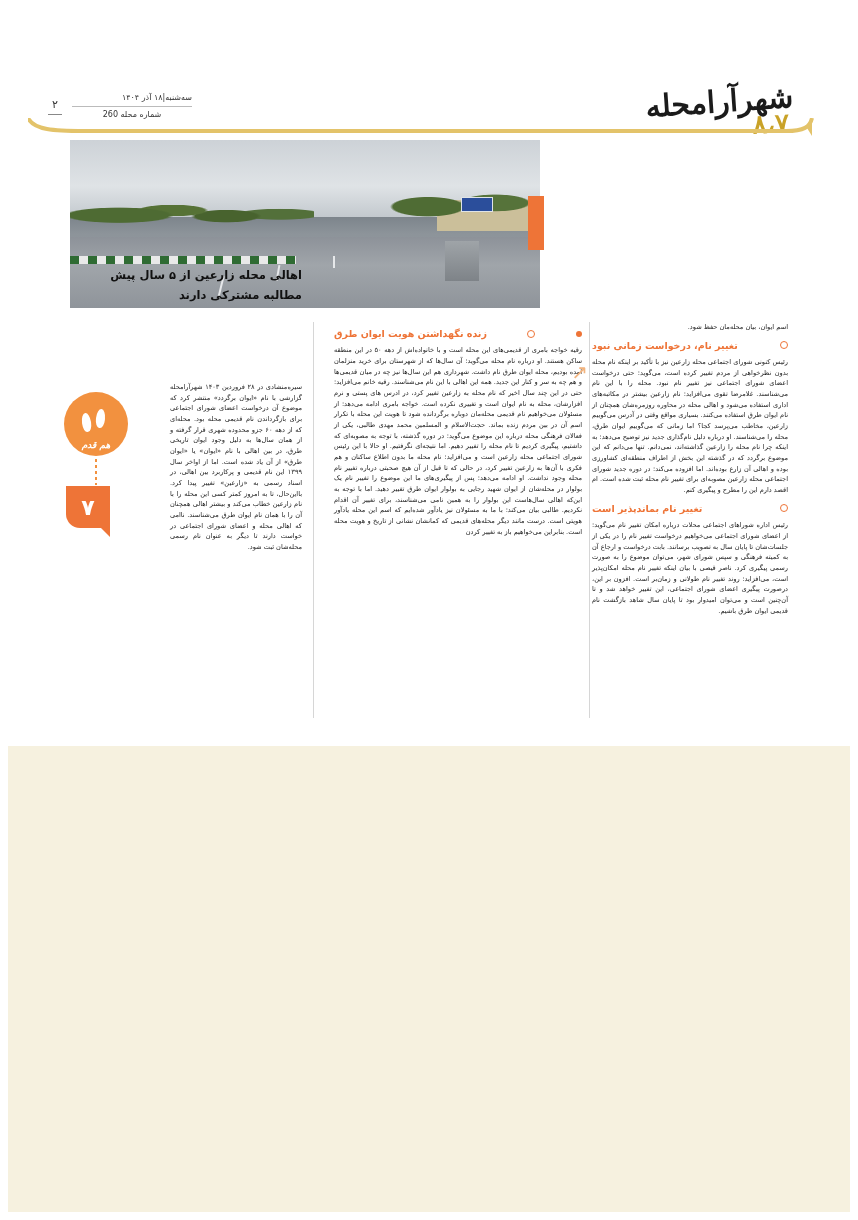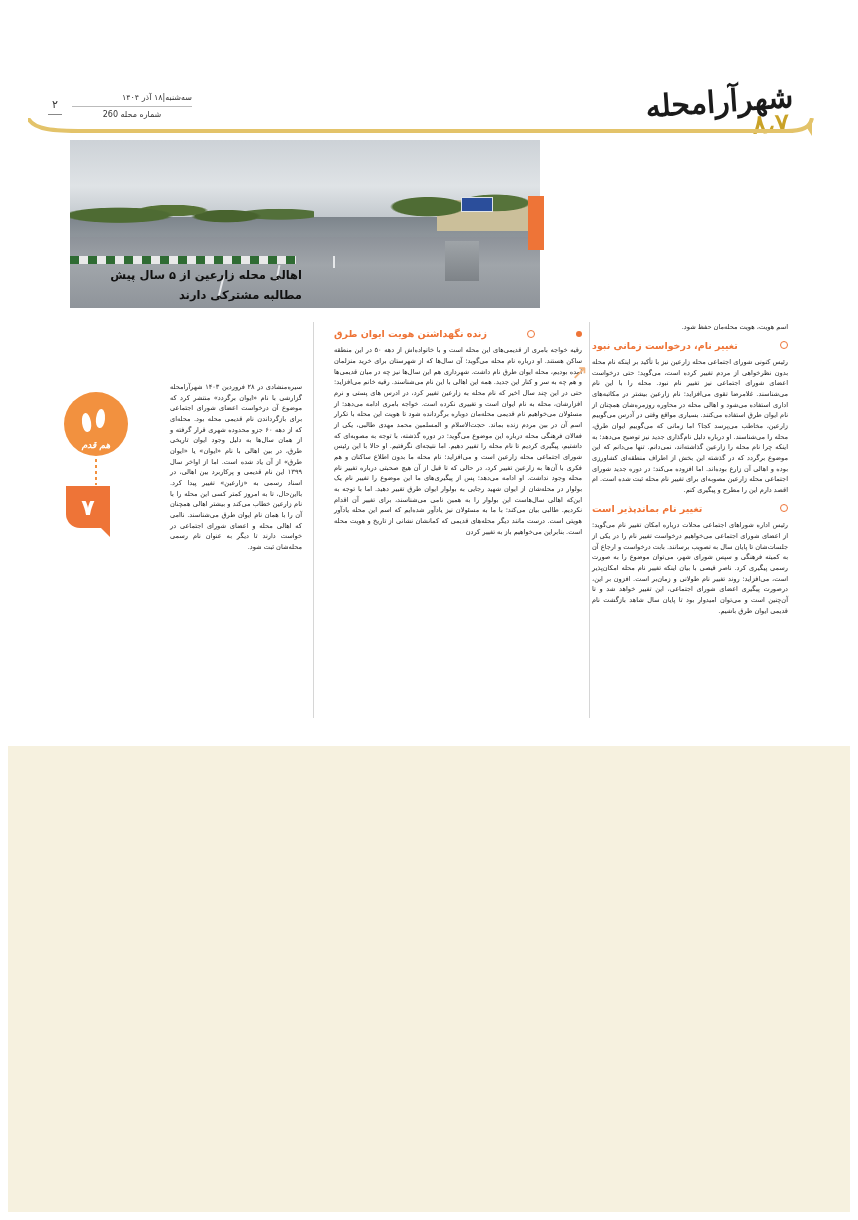--- a/index.html
+++ b/index.html
@@ -209,21 +209,21 @@
 رقیه خانم می‌افزاید: حتی در این چند سال اخیر که نام محله به زارعین تغییر کرد، در ادرس های پستی و نرم افزارشان، محله به نام ایوان است و تغییری نکرده است.
 خواجه بامری ادامه می‌دهد: از مسئولان می‌خواهیم نام قدیمی محله‌مان دوباره برگردانده شود تا هویت این محله با تکرار اسم آن در بین مردم زنده بماند.
 حجت‌الاسلام و المسلمین محمد مهدی طالبی، یکی از فعالان فرهنگی محله درباره این موضوع می‌گوید: در دوره گذشته، با توجه به مصوبه‌ای که داشتیم، پیگیری کردیم تا نام محله را تغییر دهیم. اما نتیجه‌ای نگرفتیم.
 او حالا با این رئیس شورای اجتماعی محله زارعین است و می‌افزاید: نام محله ما بدون اطلاع ساکنان و هم فکری با آن‌ها به زارعین تغییر کرد، در حالی که تا قبل از آن هیچ صحبتی درباره تغییر نام محله وجود نداشت.
 او ادامه می‌دهد: پس از پیگیری‌های ما این موضوع را تغییر نام یک بولوار در محله‌شان از ایوان شهید رجایی به بولوار ایوان طرق تغییر دهید. اما با توجه به این‌که اهالی سال‌هاست این بولوار را به همین نامی می‌شناسند، برای تغییر آن اقدام نکردیم.
 طالبی بیان می‌کند: با ما به مسئولان نیز یادآور شده‌ایم که اسم این محله یادآور هویتی است. درست مانند دیگر محله‌های قدیمی که کمانشان نشانی از تاریخ و هویت محله است. بنابراین می‌خواهیم باز به تغییر کردن</p>
   </div>
   <div class="arrow-mark">↗</div>
 
   <div class="col col-left">
-    <p>اسم هویت، هویت محله‌مان حفظ شود.</p>
+    <p>اسم ایوان، بیان محله‌مان حفظ شود.</p>
     <div class="sec-head">
       <span class="dot-o"></span>
       <span>تغییر نام، درخواست زمانی نبود</span>
     </div>
     <p>رئیس کنونی شورای اجتماعی محله زارعین نیز با تأکید بر اینکه نام محله بدون نظرخواهی از مردم تغییر کرده است، می‌گوید: حتی درخواست اعضای شورای اجتماعی نیز تغییر نام نبود.
 محله را با این نام می‌شناسند.
 غلامرضا تقوی می‌افزاید: نام زارعین بیشتر در مکاتبه‌های اداری استفاده می‌شود و اهالی محله در محاوره روزمره‌شان همچنان از نام ایوان طرق استفاده می‌کنند. بسیاری مواقع وقتی در آدرس می‌گوییم زارعین، مخاطب می‌پرسد کجا؟ اما زمانی که می‌گوییم ایوان طرق، محله را می‌شناسند.
 او درباره دلیل نام‌گذاری جدید نیز توضیح می‌دهد: به اینکه چرا نام محله را زارعین گذاشته‌اند، نمی‌دانم. تنها می‌دانم که این موضوع برگردد که در گذشته این بخش از اطراف منطقه‌ای کشاورزی بوده و اهالی آن زارع بوده‌اند. اما افزوده می‌کند: در دوره جدید شورای اجتماعی محله زارعین مصوبه‌ای برای تغییر نام محله ثبت شده است. ام اقصد دارم این را مطرح و پیگیری کنم.</p>
     <div class="sec-head">
       <span class="dot-o"></span>

